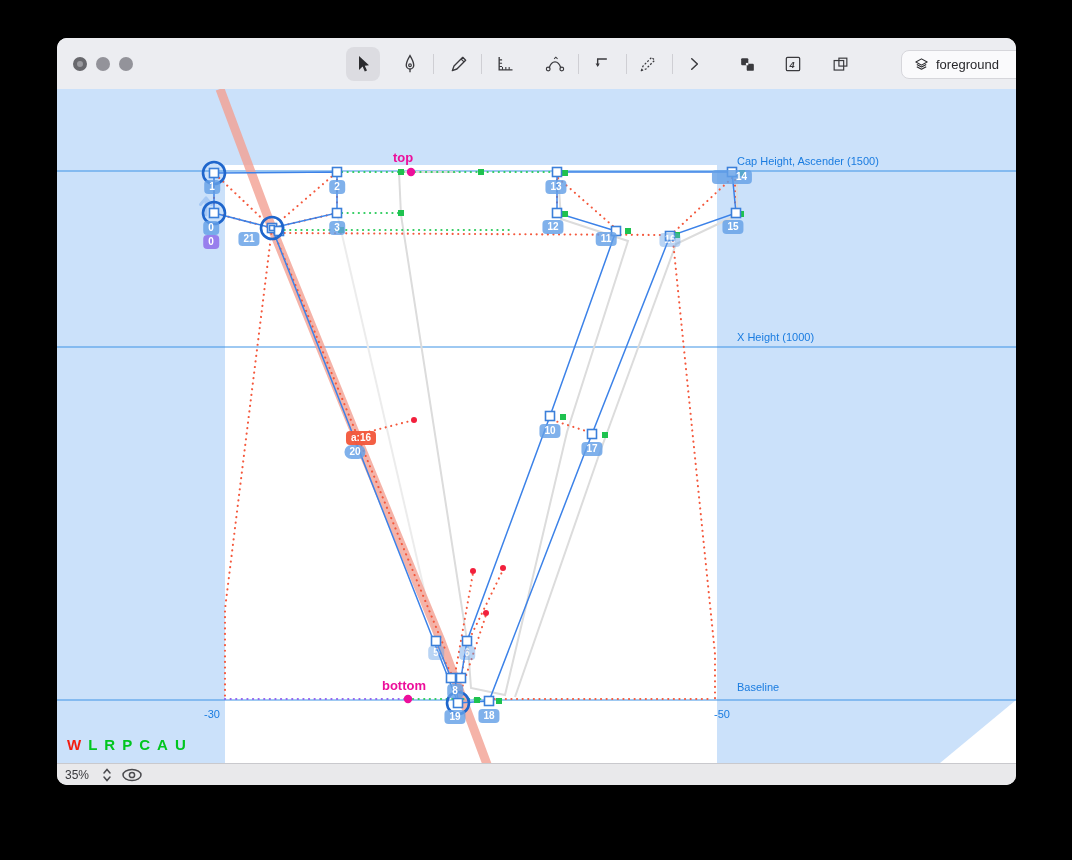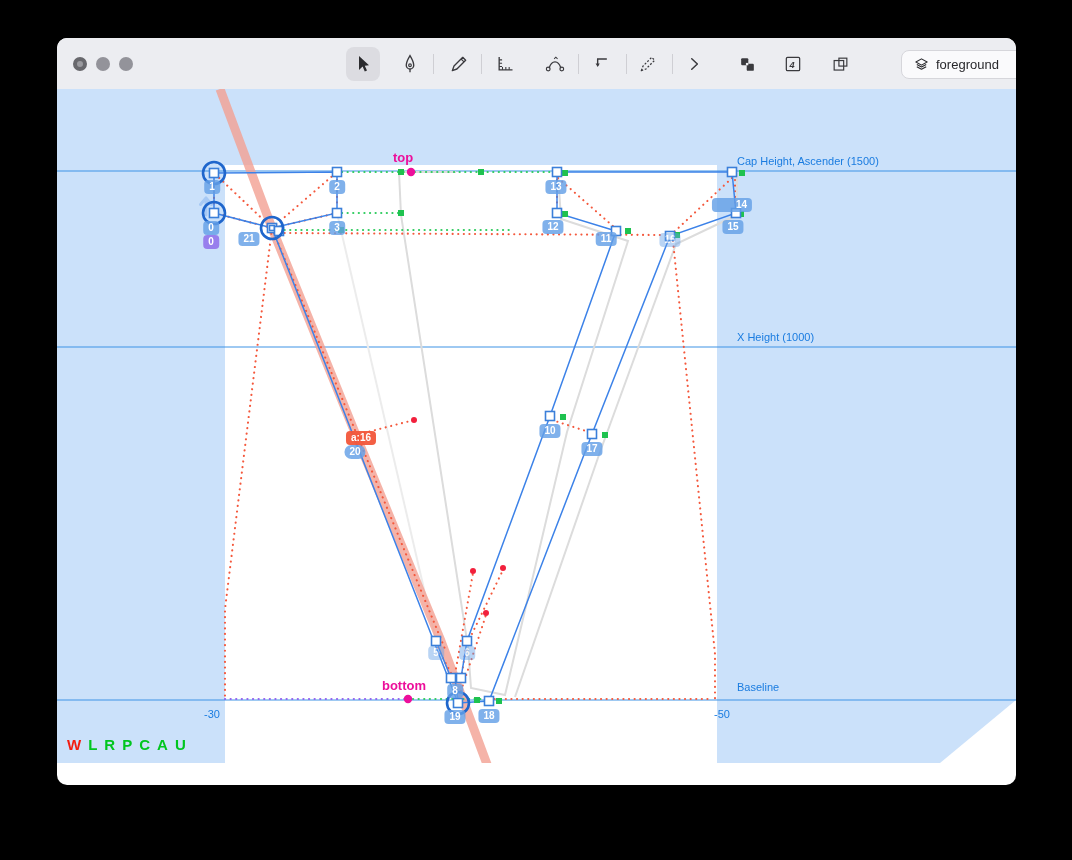--- a/index.html
+++ b/index.html
@@ -267,21 +267,21 @@
         <div class="plabel" style="left: 155px; top: 91px;">1</div>
         <div class="plabel" style="left: 154px; top: 132px;">0</div>
         <div class="plabel purple" style="left: 154px; top: 146px;">0</div>
         <div class="plabel" style="left: 192px; top: 143px;">21</div>
         <div class="plabel" style="left: 280px; top: 91px;">2</div>
         <div class="plabel" style="left: 280px; top: 132px;">3</div>
         <div class="plabel" style="left: 499px; top: 91px;">13</div>
         <div class="plabel" style="left: 496px; top: 131px;">12</div>
         <div class="plabel" style="left: 549px; top: 143px;">11</div>
         <div class="plabel faded" style="left: 613px; top: 144px;">16</div>
-        <div class="plabel" style="left: 675px; top: 109px; padding-left: 24px;">14</div>
+        <div class="plabel" style="left: 675px; top: 81px; padding-left: 24px;">14</div>
         <div class="plabel" style="left: 676px; top: 131px;">15</div>
         <div class="plabel red" style="left: 304px; top: 342px;">a:16</div>
         <div class="plabel" style="left: 298px; top: 356px; border-radius: 7px;">20</div>
         <div class="plabel" style="left: 493px; top: 335px;">10</div>
         <div class="plabel" style="left: 535px; top: 353px;">17</div>
         <div class="plabel faded" style="left: 379px; top: 557px;">5</div>
         <div class="plabel faded" style="left: 410px; top: 557px;">6</div>
         <div class="plabel" style="left: 398px; top: 595px;">8</div>
         <div class="plabel" style="left: 398px; top: 621px;">19</div>
         <div class="plabel" style="left: 432px; top: 620px;">18</div>
@@ -291,14 +291,29 @@
         <span style="color: rgb(242, 29, 18);">W</span>
         <span style="color: rgb(0, 198, 30);">L</span>
         <span style="color: rgb(0, 198, 30);">R</span>
         <span style="color: rgb(0, 198, 30);">P</span>
         <span style="color: rgb(0, 198, 30);">C</span>
         <span style="color: rgb(0, 198, 30);">A</span>
         <span style="color: rgb(0, 198, 30);">U</span>
       </div>
   </div>
 
+  <div class="statusbar">
+    <span class="zoom-val">35%</span>
+    <span class="stepper">
+      <svg width="12" height="16" viewBox="0 0 12 16">
+        <path d="M3 6 L6 2.5 L9 6" fill="none" stroke="#4a4a4e" stroke-width="1.5" stroke-linecap="round"></path>
+        <path d="M3 10 L6 13.5 L9 10" fill="none" stroke="#4a4a4e" stroke-width="1.5" stroke-linecap="round"></path>
+      </svg>
+    </span>
+    <span class="eye">
+      <svg width="22" height="16" viewBox="0 0 22 16">
+        <ellipse cx="11" cy="8" rx="9" ry="5.5" fill="none" stroke="#4a4a4e" stroke-width="1.5"></ellipse>
+        <circle cx="11" cy="8" r="2.6" fill="none" stroke="#4a4a4e" stroke-width="1.5"></circle>
+      </svg>
+    </span>
+  </div>
 
 </div>
 
 </body></html>

